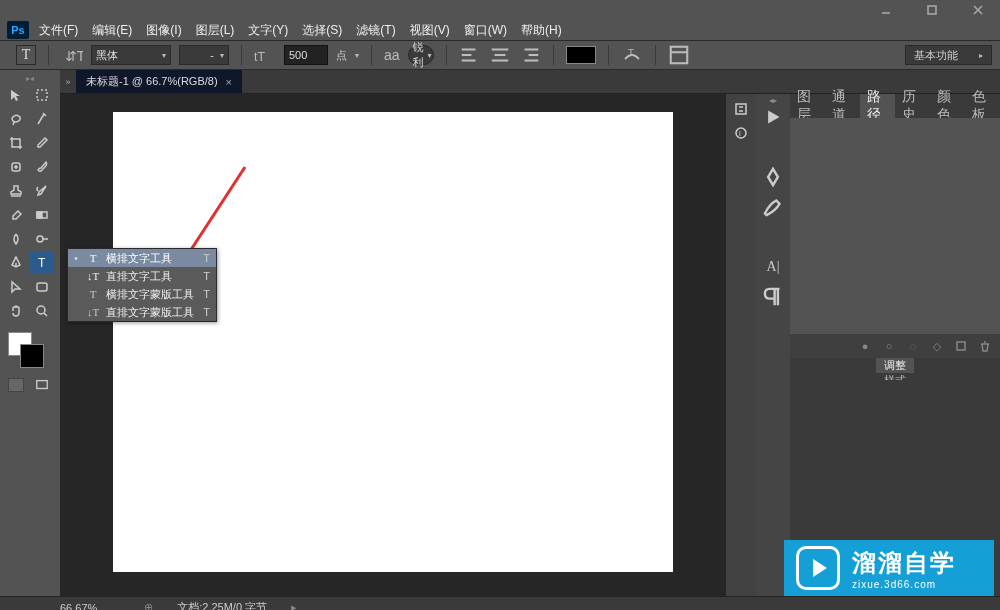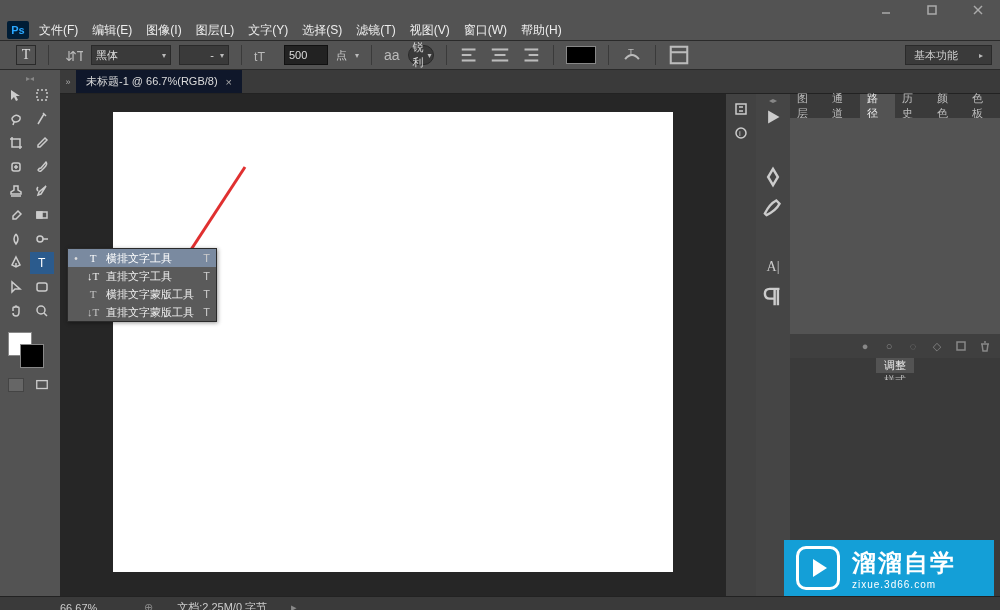--- a/index.html
+++ b/index.html
@@ -58,21 +58,21 @@
 .right-dock .dockbtn { width:22px; height:22px; display:flex; align-items:center; justify-content:center; color:#ccc; cursor:pointer; }
 .right-dock .dockbtn svg { width:14px; height:14px; }
 
 .actions-col { width: 34px; background:#454545; display:flex; flex-direction:column; align-items:center; padding-top:2px; }
 .actions-col .grip { height:8px; width:100%; display:flex; align-items:center; justify-content:center; color:#888; font-size:8px; }
 .actions-col .abtn { width:26px; height:26px; display:flex; align-items:center; justify-content:center; color:#ccc; cursor:pointer; margin-bottom:4px; }
 .actions-col .gap { height: 30px; }
 
 .panels { width: 210px; background:#454545; display:flex; flex-direction:column; }
 .panels .ptabs { height:24px; display:flex; align-items:stretch; background:#3a3a3a; }
-.panels .ptab { padding:0 7px; display:flex; align-items:center; color:#bbb; cursor:pointer; font-size:11px; }
+.panels .ptab { padding:0 7px; display:flex; align-items:center; color:#bbb; cursor:pointer; font-size:14px; }
 .panels .ptab.active { background:#535353; color:#eee; }
 .panels .panel-body { flex:1; background:#535353; }
 .panels .panel-body.dark { background:#3a3a3a; }
 .panels .icon-row { height:24px; display:flex; align-items:center; justify-content:flex-end; gap:10px; padding:0 8px; background:#3f3f3f; }
 .panels .icon-row .pr { width:14px; height:14px; display:flex;align-items:center;justify-content:center; color:#888; cursor:pointer; font-size:11px; }
 .panels .smalltabs { height:22px; display:flex; align-items:center; background:#3a3a3a;flex-direction:column; }
 .panels .stab { padding:0 8px; display:flex; align-items:center; color:#bbb; cursor:pointer; font-size:11px; }
 .panels .stab.active { background:#535353; color:#eee; }
 
 

